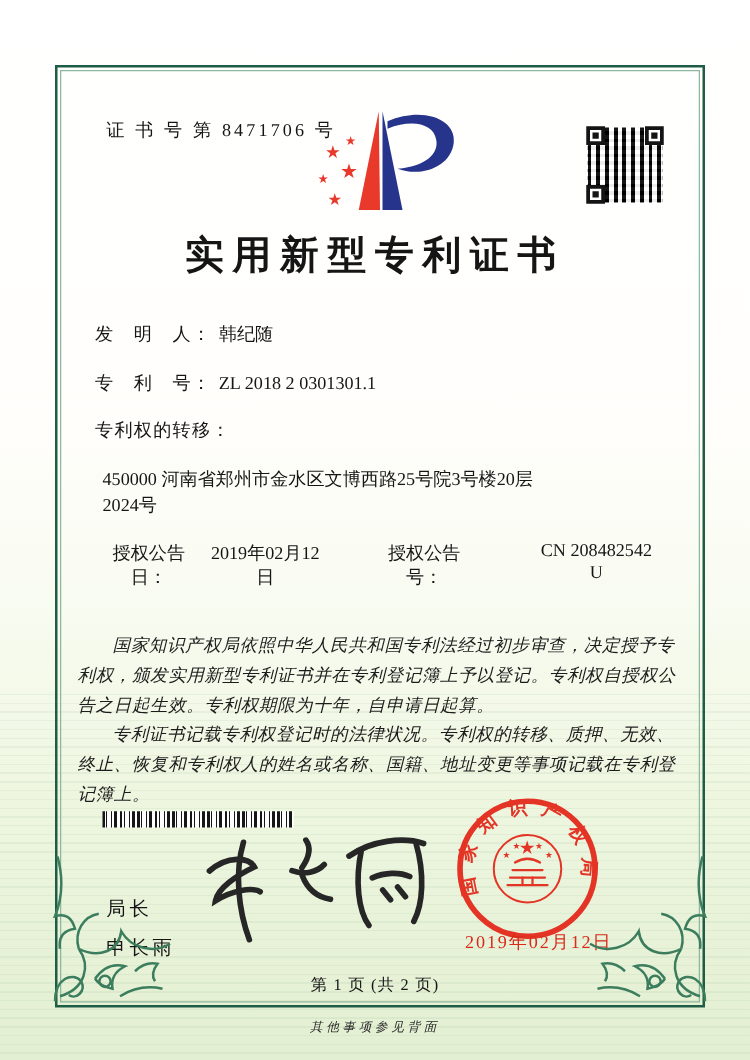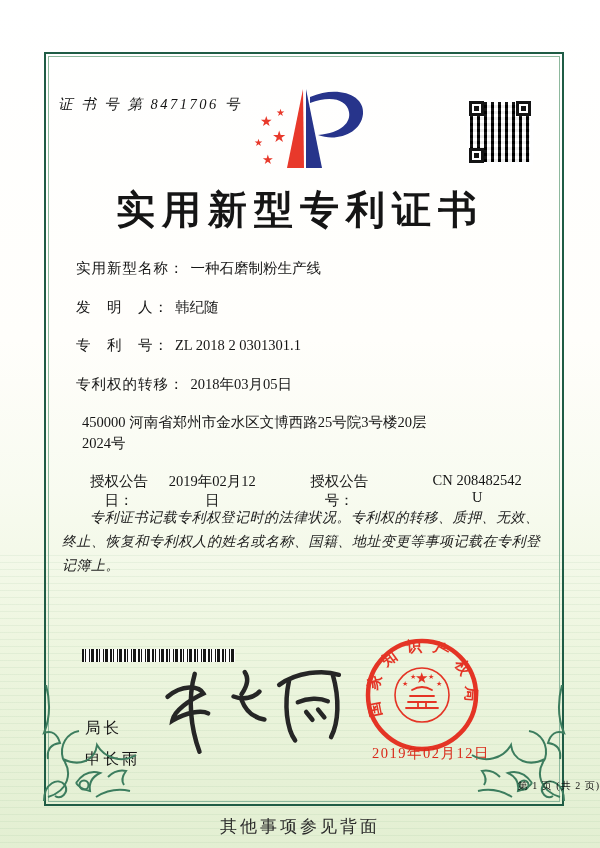--- a/index.html
+++ b/index.html
@@ -3,51 +3,51 @@
 <meta charset="utf-8">
 <style>
   html,body{margin:0;padding:0;background:#eceae6;}
   .page{position:relative;width:600px;height:848px;margin:0 auto;overflow:hidden;
         background:linear-gradient(180deg,#ffffff 0%,#fffefb 40%,#f8fbf0 58%,#eef6e0 75%,#e6f1d6 92%,#e3efd2 100%);
         font-family:"Liberation Serif","DejaVu Serif",serif;color:#151515;}
   .guilloche{position:absolute;left:0;right:0;top:555px;bottom:0;pointer-events:none;
         background:repeating-linear-gradient(180deg,rgba(120,170,125,0.10) 0 1px,rgba(255,255,255,0) 1px 7px);}
   .frame{position:absolute;left:44px;top:52px;right:36px;bottom:42px;border:2.5px solid #1f5c45;}
   .frame-inner{position:absolute;inset:2px;border:1px solid #8db89d;}
-  .certno{position:absolute;left:58px;top:95px;font-size:14.5px;letter-spacing:2.5px;font-style:italic;}
+  .certno{position:absolute;left:85px;top:95px;font-size:14.5px;letter-spacing:2.5px;}
   .qr{position:absolute;left:467px;top:99px;width:66px;height:66px;background:#fff;}
   .qr-noise{position:absolute;inset:3px;
         background:repeating-linear-gradient(0deg,#141414 0 3px,transparent 3px 6px),
                    repeating-linear-gradient(90deg,#141414 0 3px,#ffffff 3px 7px);
         background-blend-mode:difference;}
   .finder{position:absolute;width:15px;height:15px;border:3px solid #141414;background:#fff;box-sizing:border-box;}
   .finder .dot{position:absolute;left:2px;top:2px;width:5px;height:5px;background:#141414;}
   .f-tl{left:2px;top:2px}.f-tr{right:2px;top:2px}.f-bl{left:2px;bottom:2px}
   .logo{position:absolute;left:246px;top:84px;}
-  .title{position:absolute;left:0;right:0;top:183px;text-align:center;font-size:39px;font-weight:700;letter-spacing:7px;}
+  .title{position:absolute;left:0;right:0;top:183px;text-align:center;font-size:31px;font-weight:700;letter-spacing:7px;}
   .rows{position:absolute;left:76px;top:258px;width:452px;font-size:14.5px;}
   .row{display:flex;margin-bottom:17.5px;line-height:1.45;}
   .row .lbl{white-space:nowrap;letter-spacing:1px;}
   .row .val{margin-left:6px;width:372px;}
   .grant-row{display:flex;margin-top:8px;text-align:center;}
   .grant-row .pair{display:flex;}
   .grant-row .pair.second{margin-left:34px;gap:44px;}
   .paras{position:absolute;left:62px;top:506px;width:482px;font-size:14px;line-height:1.7;
          font-style:italic;color:#1c1c1c;}
   .paras p{margin:0;text-indent:2em;letter-spacing:0.5px;}
   .barcode{position:absolute;left:82px;top:649px;width:153px;height:13px;
         background:repeating-linear-gradient(90deg,#161616 0 2px,#fdfdfd 2px 3px,#161616 3px 4px,#fdfdfd 4px 7px,#161616 7px 8px,#fdfdfd 8px 9.5px,#161616 9.5px 12px,#fdfdfd 12px 14px);}
   .bureau{position:absolute;left:85px;top:712px;font-size:15.5px;line-height:2.0;letter-spacing:3px;
         font-family:"Liberation Sans","DejaVu Sans",sans-serif;}
   .sig{position:absolute;left:138px;top:656px;transform:rotate(-2deg);}
   .seal{position:absolute;left:356px;top:634px;}
   .seal-date{position:absolute;left:372px;top:744px;color:#d92a1a;font-size:14.5px;letter-spacing:1.5px;
         font-family:"Liberation Serif","DejaVu Serif",serif;}
-  .pageno{position:absolute;left:0;right:0;top:779px;text-align:right;font-size:10px;letter-spacing:1px;}
-  .footnote{position:absolute;left:0;right:0;top:815px;text-align:center;font-size:17px;letter-spacing:3px;color:#2a2a2a;}
+  .pageno{position:absolute;left:0;right:0;top:779px;text-align:center;font-size:13px;letter-spacing:1px;}
+  .footnote{position:absolute;left:0;right:0;top:815px;text-align:center;font-size:10px;letter-spacing:3px;color:#2a2a2a;font-style:italic;}
   .corner{position:absolute;bottom:45px;}
   .corner.left{left:38px;}
   .corner.right{right:30px;transform:scaleX(-1);}
   svg{display:block;}
 </style>
 </head>
 <body>
 
 <div class="page">
 
@@ -82,51 +82,47 @@
       </div>
     <div class="finder f-bl">
         <div class="dot"></div>
       </div>
   </div>
 
   <div class="title">实用新型专利证书</div>
 
   <div class="rows">
     <div class="row">
-      <span class="lbl">实用新型名称：</span>
-      <span class="val">一种石磨制粉生产线</span>
-    </div>
-    <div class="row">
       <span class="lbl">发　明　人：</span>
       <span class="val">韩纪随</span>
     </div>
     <div class="row">
       <span class="lbl">专　利　号：</span>
       <span class="val">ZL 2018 2 0301301.1</span>
     </div>
     <div class="row">
       <span class="lbl">专利权的转移：</span>
-      <span class="val">2018年03月05日</span>
     </div>
     <div class="row">
       <span class="val">450000 河南省郑州市金水区文博西路25号院3号楼20层2024号</span>
     </div>
     <div class="grant-row">
       <span class="pair">
         <span class="lbl">授权公告日：</span>
         <span>2019年02月12日</span>
       </span>
       <span class="pair second">
         <span class="lbl">授权公告号：</span>
         <span>CN 208482542 U</span>
       </span>
     </div>
   </div>
 
   <div class="paras">
+    <p>国家知识产权局依照中华人民共和国专利法经过初步审查，决定授予专利权，颁发实用新型专利证书并在专利登记簿上予以登记。专利权自授权公告之日起生效。专利权期限为十年，自申请日起算。</p>
     <p>专利证书记载专利权登记时的法律状况。专利权的转移、质押、无效、终止、恢复和专利权人的姓名或名称、国籍、地址变更等事项记载在专利登记簿上。</p>
   </div>
 
   <div class="barcode"></div>
 
   <div class="bureau">
     <div>局长</div>
     <div>申长雨</div>
   </div>
 

